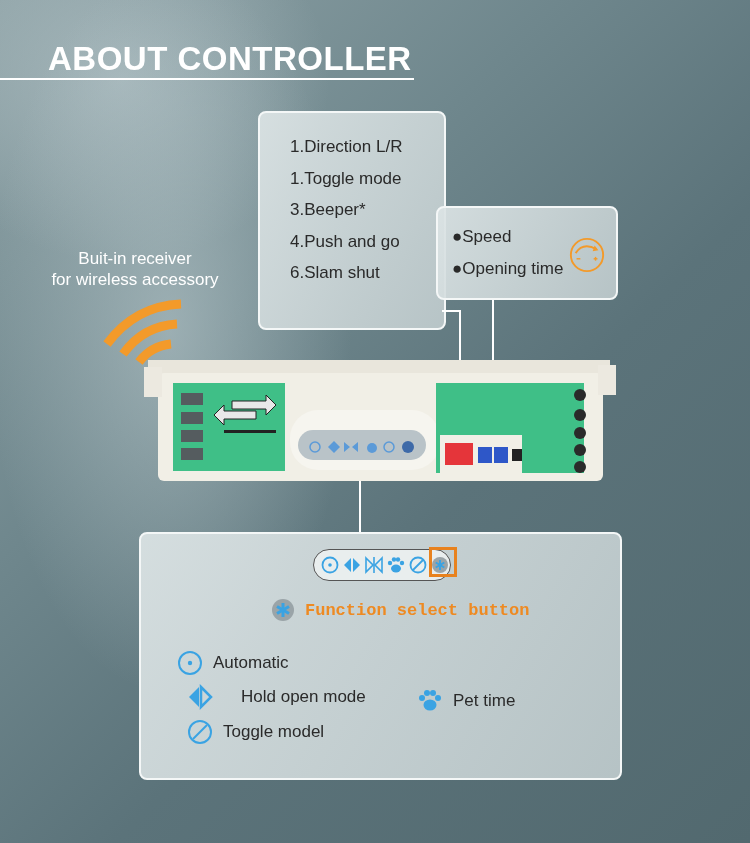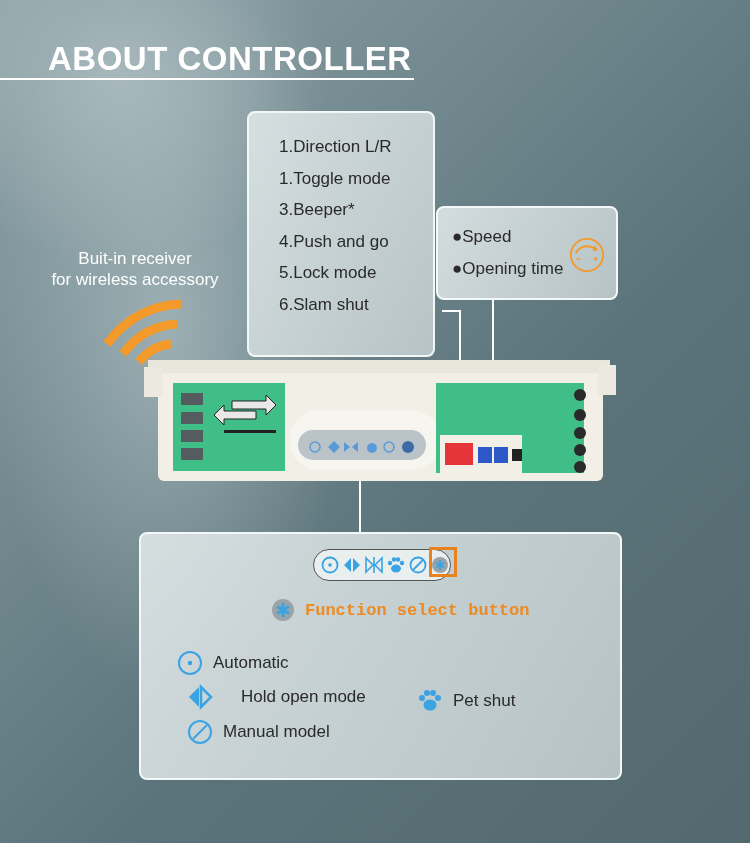--- a/index.html
+++ b/index.html
@@ -6,21 +6,21 @@
   body{width:750px;height:843px;overflow:hidden;font-family:"Liberation Sans",sans-serif;}
   .stage{position:relative;width:750px;height:843px;overflow:hidden;
     background:
       radial-gradient(ellipse 260px 520px at 170px 330px, rgba(190,205,208,0.55), rgba(190,205,208,0) 70%),
       radial-gradient(ellipse 300px 260px at 120px 80px, rgba(185,200,204,0.6), rgba(185,200,204,0) 70%),
       linear-gradient(135deg,#8fa3a7 0%,#6f878d 35%,#5b737a 60%,#52696f 100%);}
   .title{position:absolute;left:48px;top:40px;color:#fff;font-weight:bold;font-size:33px;letter-spacing:0.5px;}
   .title-line{position:absolute;left:0;top:78px;width:414px;height:2px;background:#fff;}
   .panel{position:absolute;border:2px solid #f4f7f7;border-radius:8px;
     background:linear-gradient(120deg,rgba(220,228,229,0.92),rgba(190,202,204,0.92));box-sizing:border-box;}
-  .list-panel{left:247px;top:111px;width:188px;height:246px;padding:22px 0 16px 30px;}
+  .list-panel{left:258px;top:111px;width:188px;height:219px;padding:22px 0 16px 30px;}
   .list-panel .item{color:#2a2a2a;font-size:17px;height:31.5px;line-height:24px;}
   .dial-panel{left:436px;top:206px;width:182px;height:94px;padding:17px 0 0 14px;}
   .dial-panel .item{color:#2a2a2a;font-size:17px;height:32px;line-height:24px;}
   .dial-icon{position:absolute;left:130px;top:28px;width:38px;height:38px;}
   .receiver{position:absolute;left:30px;top:248px;width:210px;text-align:center;color:#fff;font-size:17px;line-height:21px;}
   .wifi{position:absolute;left:95px;top:296px;width:100px;height:70px;}
   .connector{position:absolute;background:#fff;}
   .controller{position:absolute;left:140px;top:355px;width:480px;height:140px;}
   .func-panel{left:139px;top:532px;width:483px;height:248px;}
   .icon-strip{position:absolute;left:172px;top:15px;width:136px;height:30px;border:1px solid #555;border-radius:16px;background:#e9eeee;}
@@ -49,21 +49,20 @@
       <path d="M28 58 Q48 30 82 28"></path>
       <path d="M44 66 Q56 50 76 48"></path>
     </g>
   </svg>
 
   <div class="panel list-panel">
     <div class="item">1.Direction L/R</div>
     <div class="item">1.Toggle mode</div>
     <div class="item">3.Beeper*</div>
     <div class="item">4.Push and go</div>
-    <div class="item">5.Lock mode</div>
     <div class="item">6.Slam shut</div>
   </div>
 
   <div class="panel dial-panel">
     <div class="item">●Speed</div>
     <div class="item">●Opening time</div>
     <svg class="dial-icon" viewBox="0 0 40 40">
       <circle cx="20" cy="20" r="17" fill="none" stroke="#f39a2a" stroke-width="2"></circle>
       <path d="M8 18 Q16 6 30 14" fill="none" stroke="#f39a2a" stroke-width="2"></path>
       <path d="M28 10 L32 15 L26 16 Z" fill="#f39a2a"></path>
@@ -184,28 +183,28 @@
           <path d="M12 3 L2 13 L12 23 Z" fill="#3aa3e3"></path>
           <path d="M14 3 L24 13 L14 23 Z" fill="none" stroke="#3aa3e3" stroke-width="2.5"></path>
         </svg>
       <span>Hold open mode</span>
     </div>
     <div class="legend" style="left:46px;top:185px;">
       <svg viewBox="0 0 26 26">
           <circle cx="13" cy="13" r="11" fill="none" stroke="#3aa3e3" stroke-width="2"></circle>
           <line x1="6" y1="20" x2="20" y2="6" stroke="#3aa3e3" stroke-width="2"></line>
         </svg>
-      <span>Manual model</span>
+      <span>Toggle model</span>
     </div>
     <div class="legend" style="left:276px;top:154px;">
       <svg viewBox="0 0 26 26">
           <g fill="#3aa3e3">
             <ellipse cx="13" cy="17" rx="6.5" ry="5.5"></ellipse>
             <circle cx="5" cy="10" r="3"></circle>
             <circle cx="10" cy="5" r="3"></circle>
             <circle cx="16" cy="5" r="3"></circle>
             <circle cx="21" cy="10" r="3"></circle>
           </g>
         </svg>
-      <span>Pet shut</span>
+      <span>Pet time</span>
     </div>
   </div>
 </div>
 
 </body></html>

